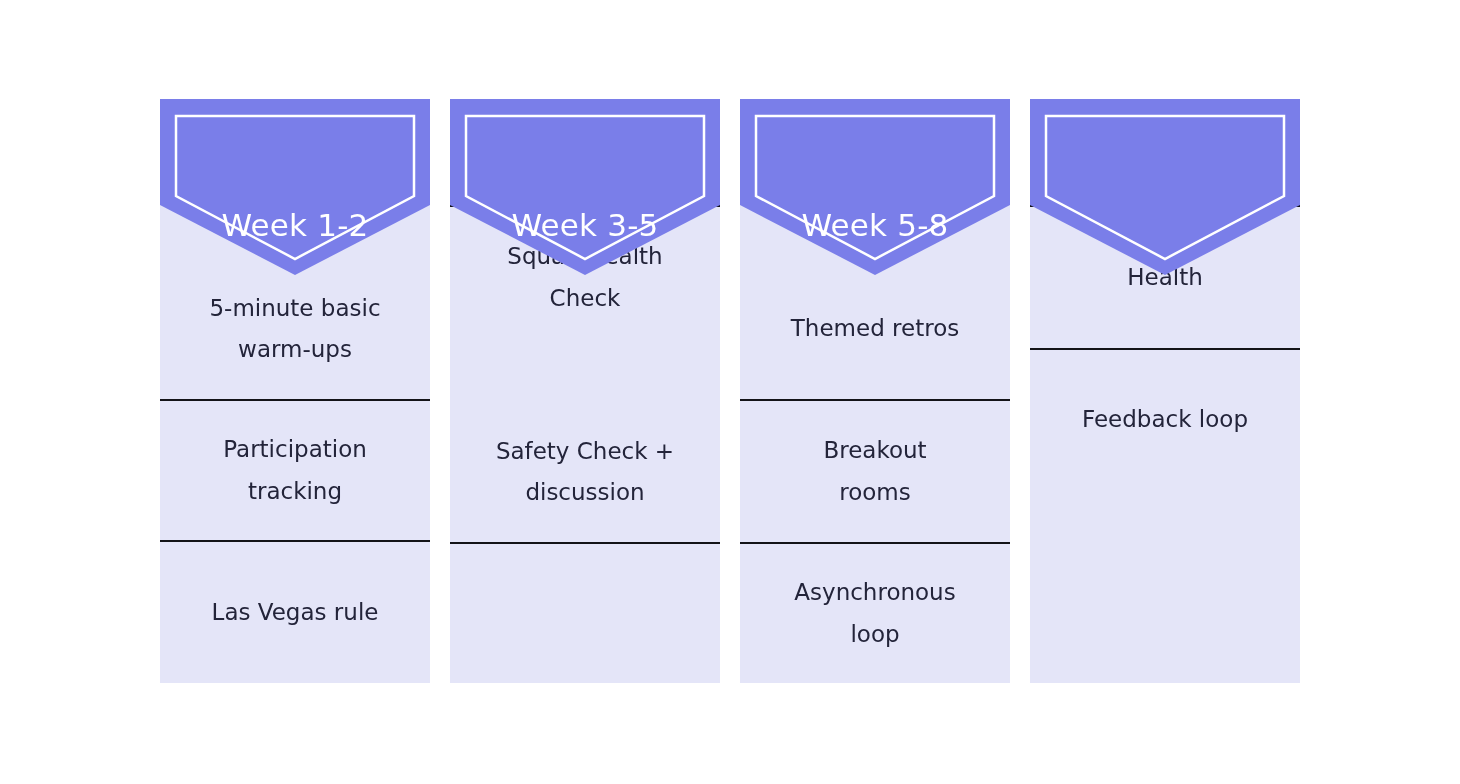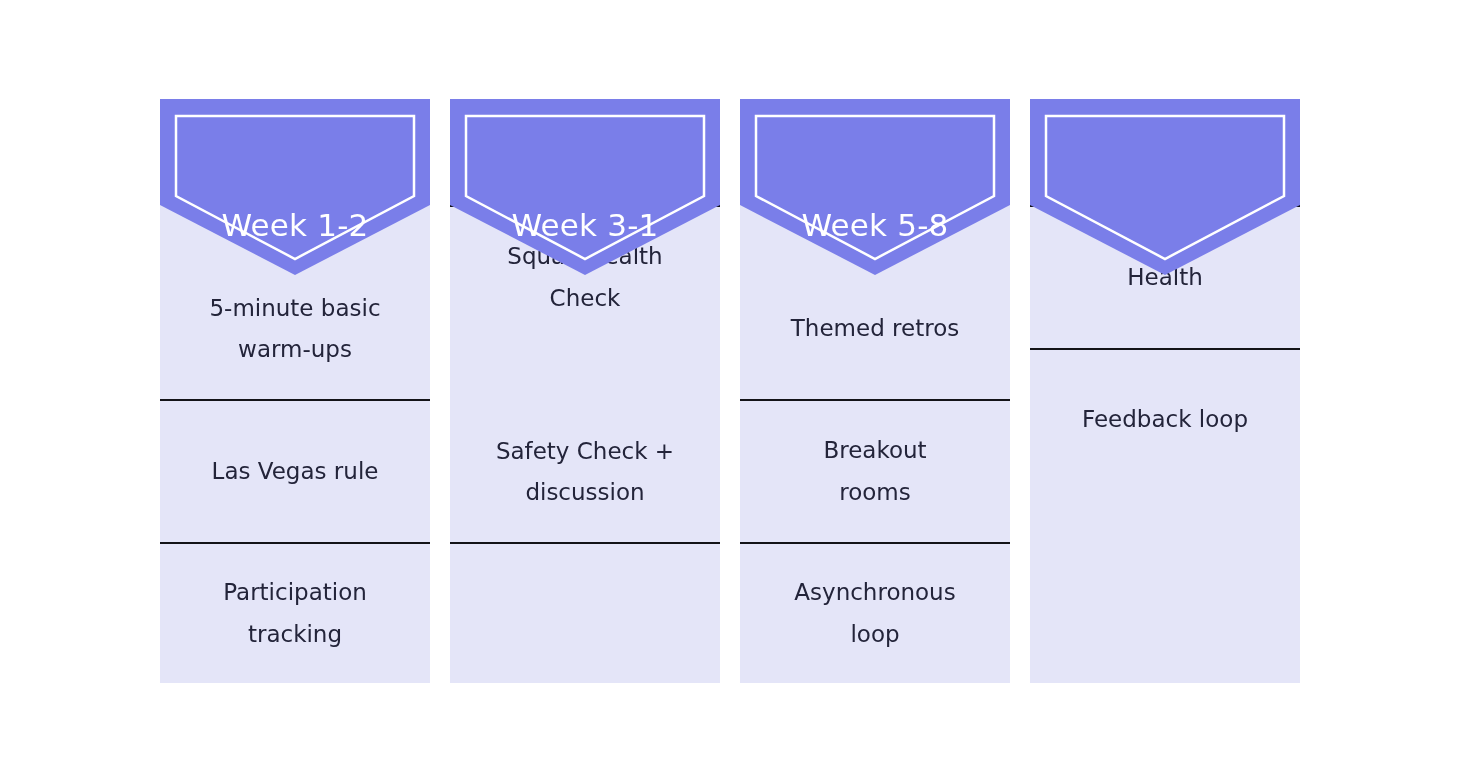--- a/index.html
+++ b/index.html
@@ -85,32 +85,32 @@
 
     <div class="column">
       <svg class="banner-svg" viewBox="0 0 270 176" aria-hidden="true">
         <polygon points="0,0 270,0 270,106 135,176 0,106" fill="#7A7EE9"></polygon>
         <polygon points="16,17 254,17 254,97 135,160 16,97" fill="none" stroke="#FFFFFF" stroke-width="2.5"></polygon>
       </svg>
       <div class="banner-label">Week 1-2</div>
       <div class="column-body">
         <div class="row row-1">5-minute basic
 warm-ups</div>
-        <div class="row row-2">Las Vegas rule</div>
         <div class="row row-3">Participation
 tracking</div>
+        <div class="row row-2">Las Vegas rule</div>
       </div>
     </div>
 
     <div class="column">
       <svg class="banner-svg" viewBox="0 0 270 176" aria-hidden="true">
         <polygon points="0,0 270,0 270,106 135,176 0,106" fill="#7A7EE9"></polygon>
         <polygon points="16,17 254,17 254,97 135,160 16,97" fill="none" stroke="#FFFFFF" stroke-width="2.5"></polygon>
       </svg>
-      <div class="banner-label">Week 3-1</div>
+      <div class="banner-label">Week 3-5</div>
       <div class="column-body">
         <div class="row row-2">Squad Health
 Check</div>
         <div class="row row-1">Safety Check +
 discussion</div>
         <div class="row row-3"></div>
       </div>
     </div>
 
     <div class="column">

